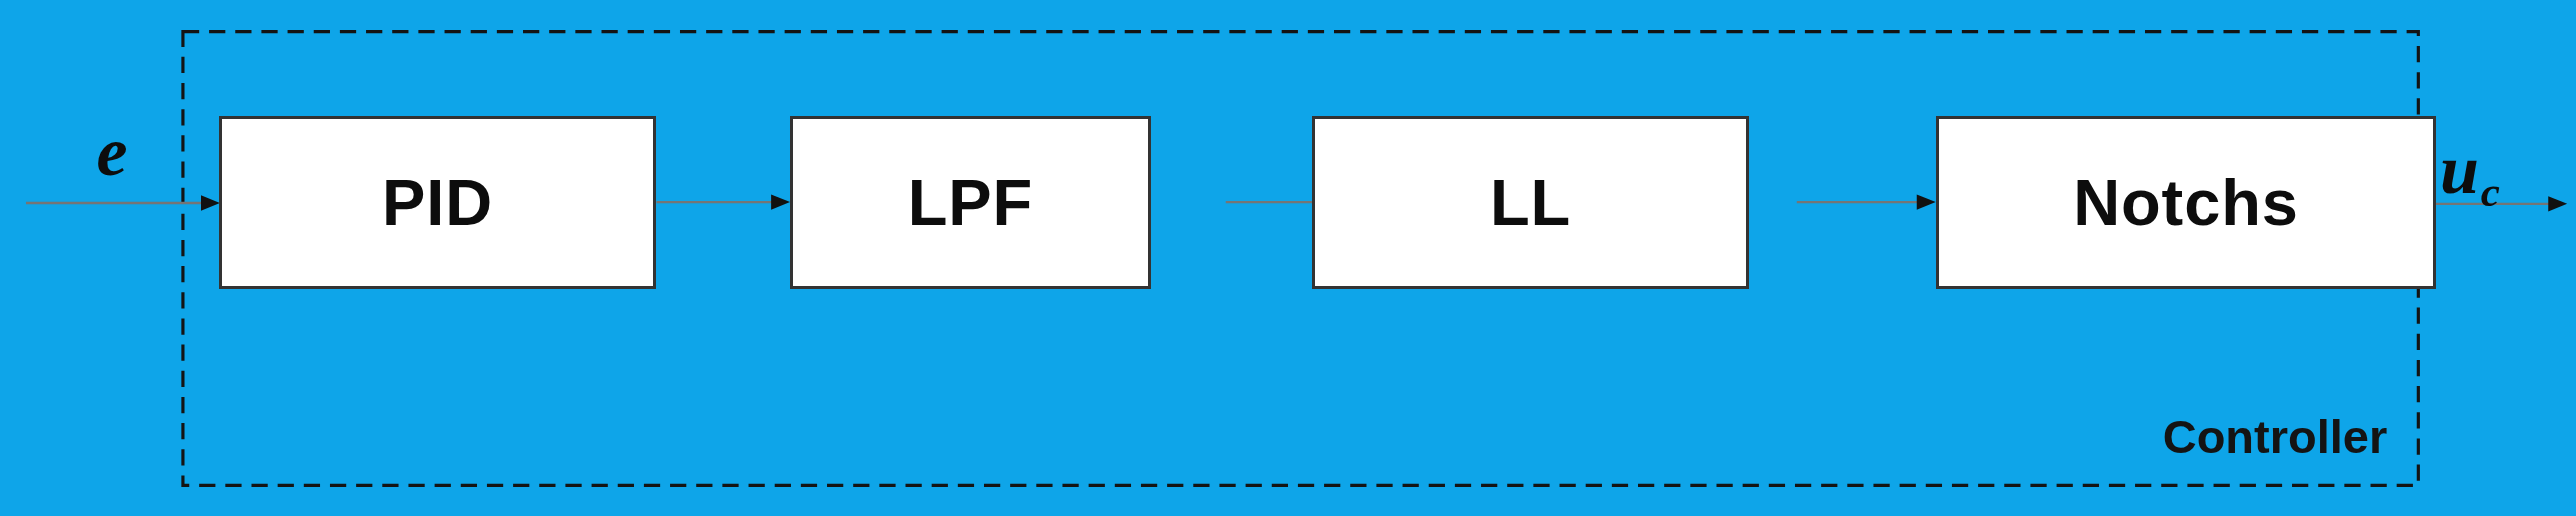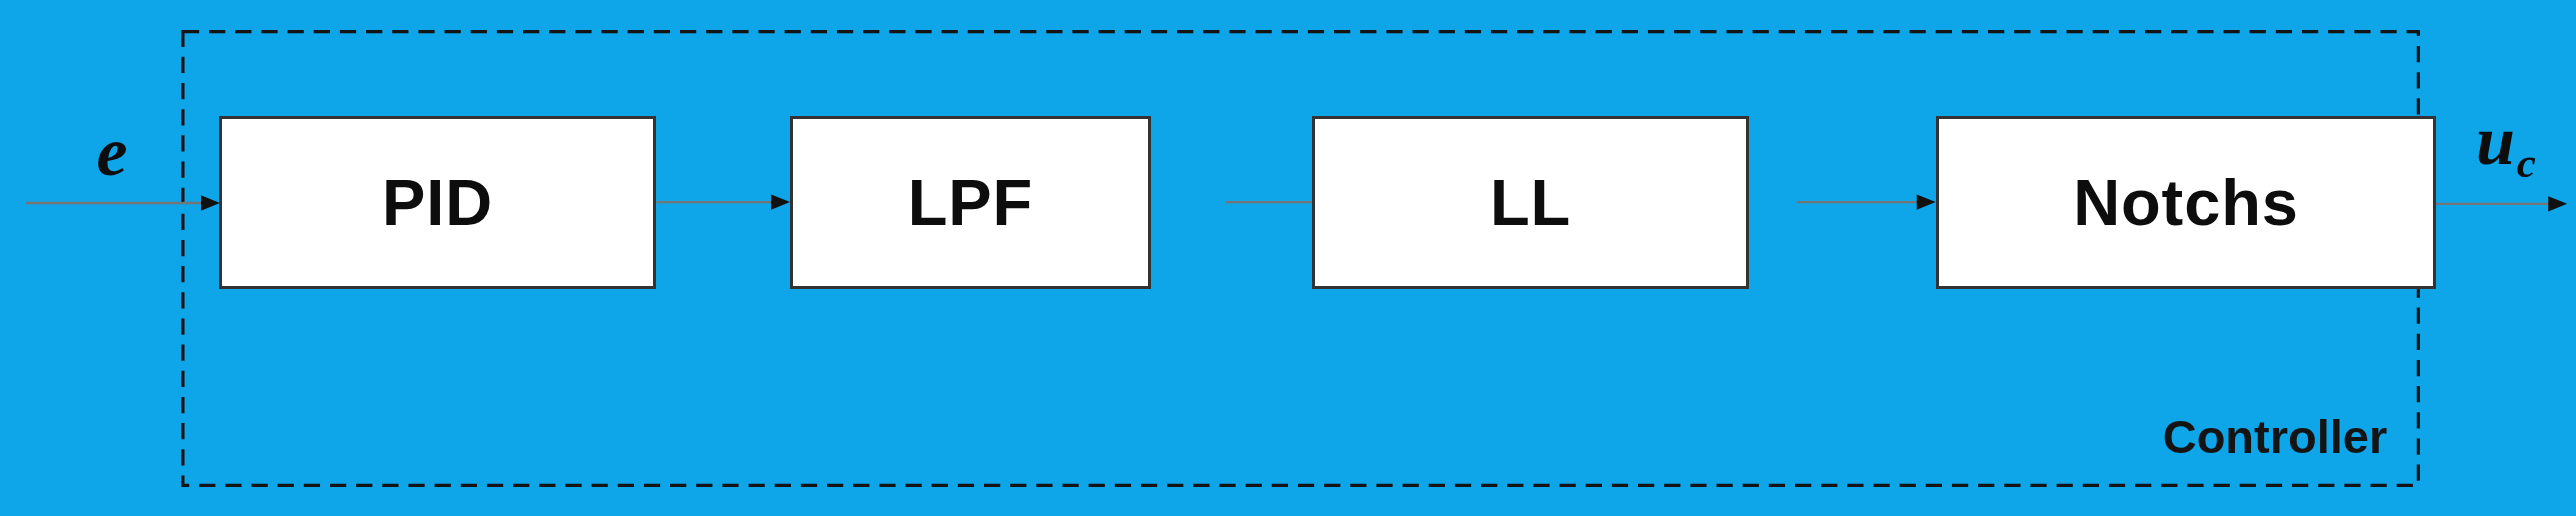--- a/index.html
+++ b/index.html
@@ -50,21 +50,21 @@
     transform: translate(-50%, -50%);
     font-family: "Liberation Serif", serif;
     font-style: italic;
     font-weight: 700;
     font-size: 70px;
     color: #0d0d0d;
     line-height: 1;
     white-space: nowrap;
   }
   .input-label  { left: 112px;  top: 152px; }
-  .output-label { left: 2469px; top: 141px; margin-left: 36px; }
+  .output-label { left: 2469px; top: 170px; }
   .output-label sub {
     font-size: 43px;
     vertical-align: baseline;
     position: relative;
     top: 12.6px;
     left: 1.8px;
   }
   .caption {
     position: absolute;
     left: 2275px;

